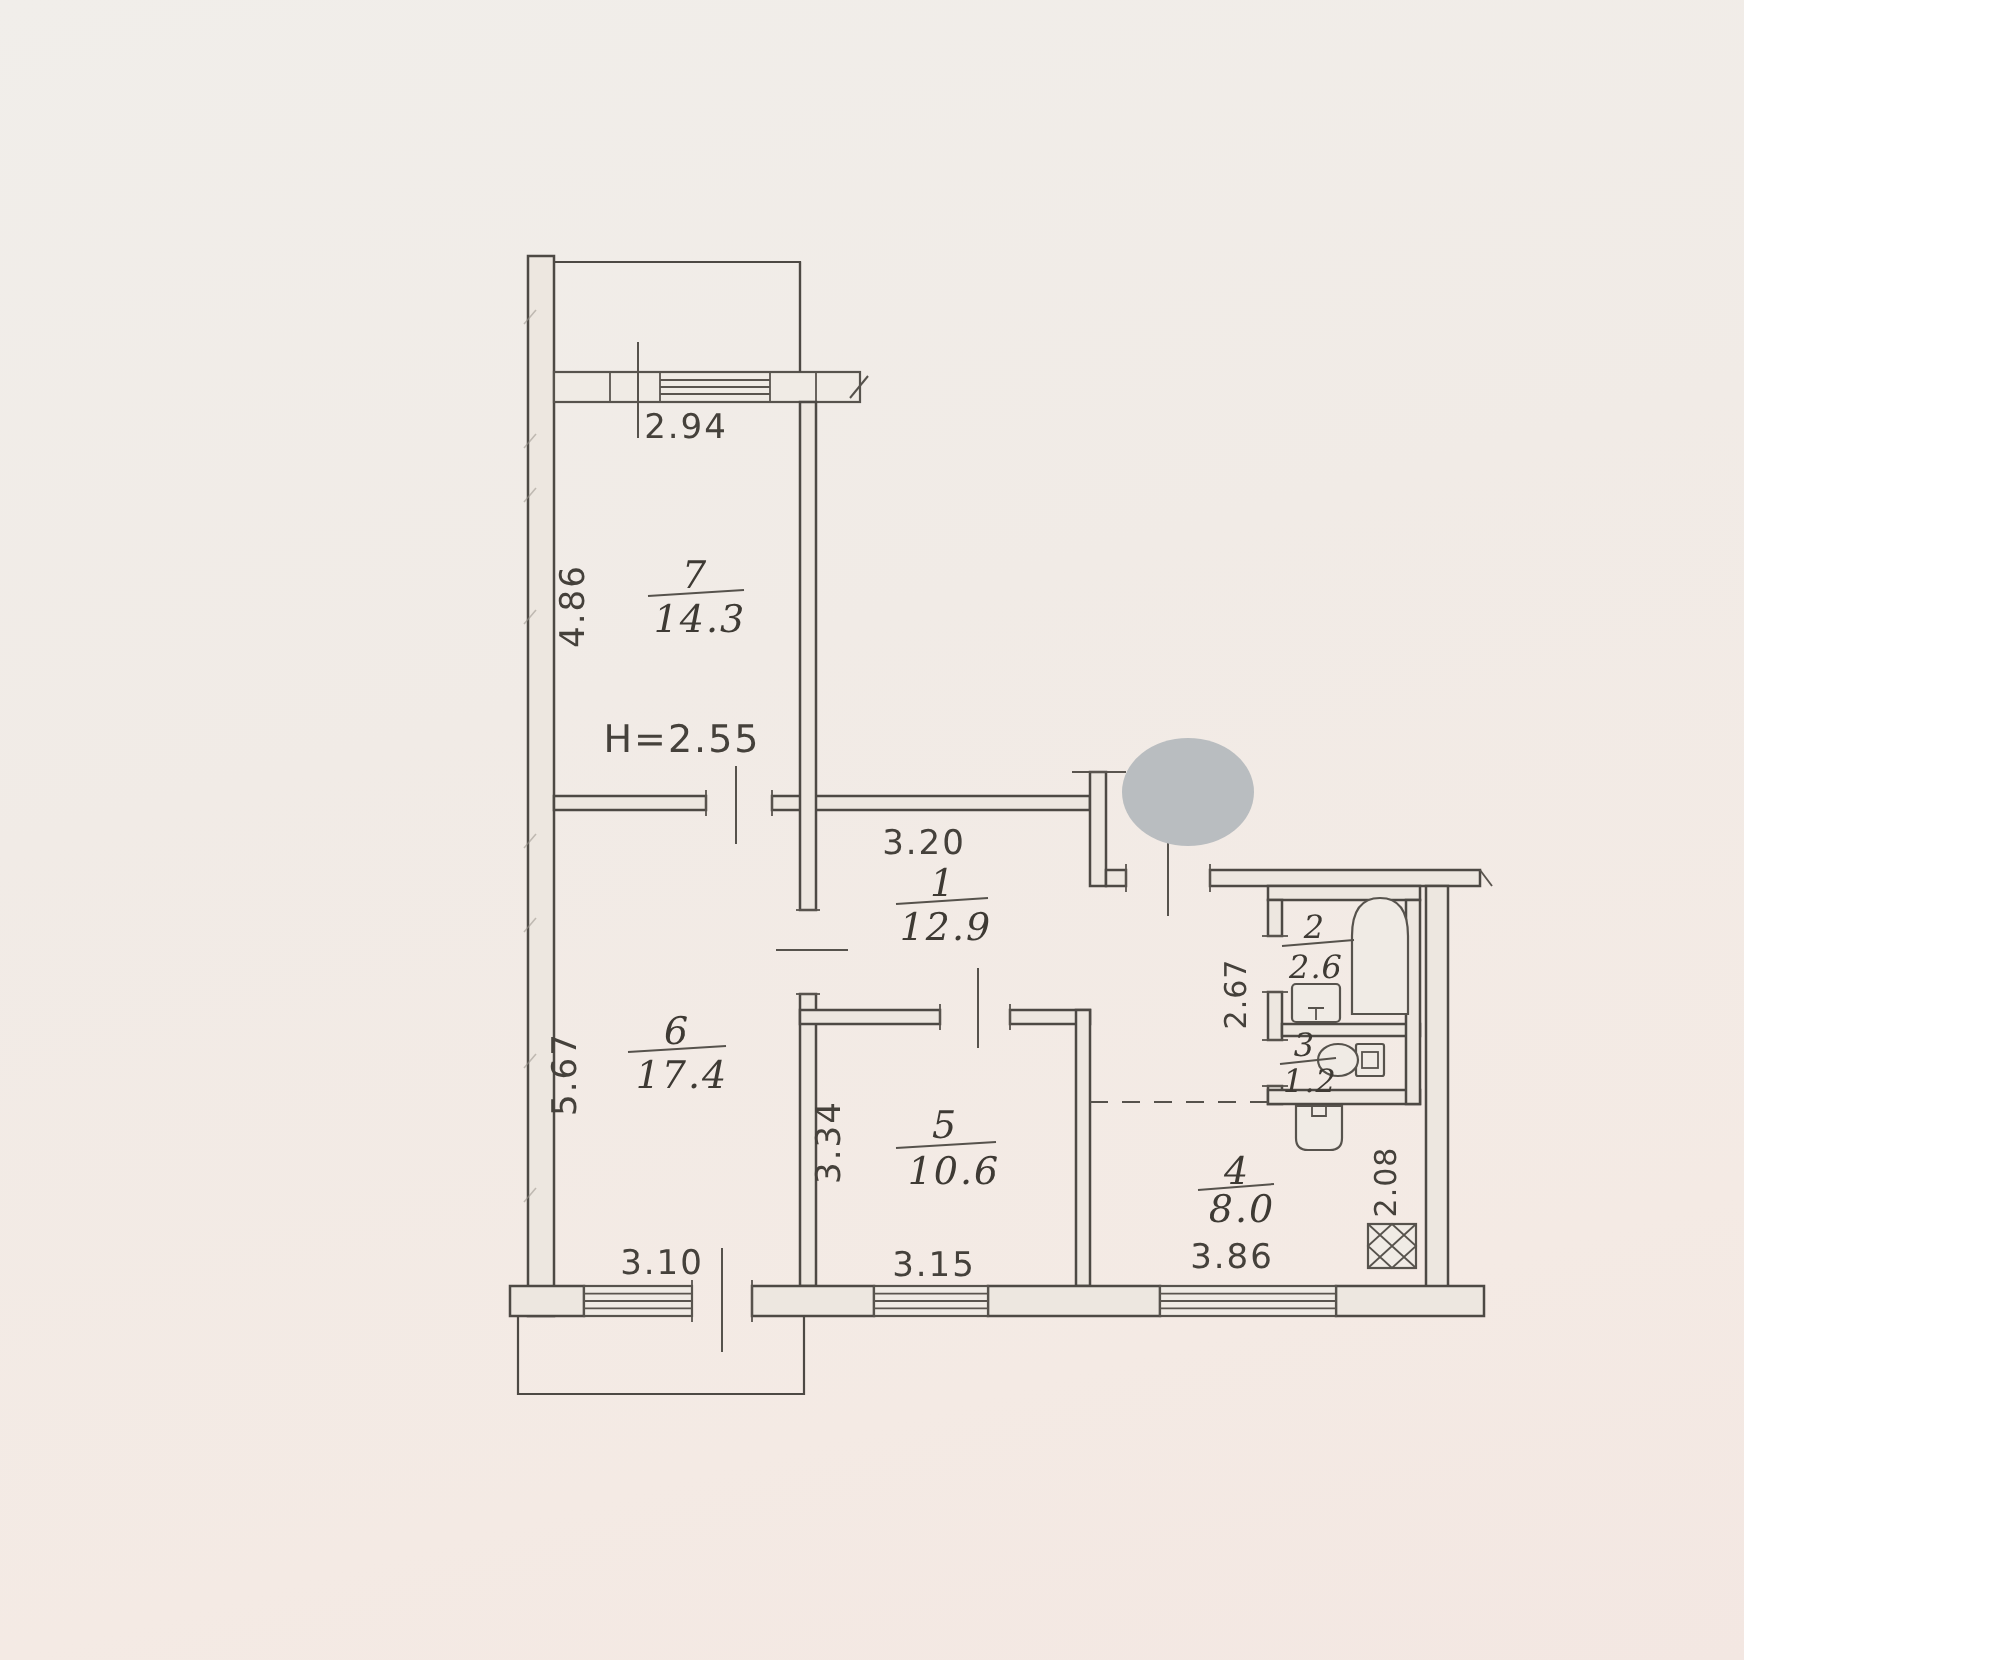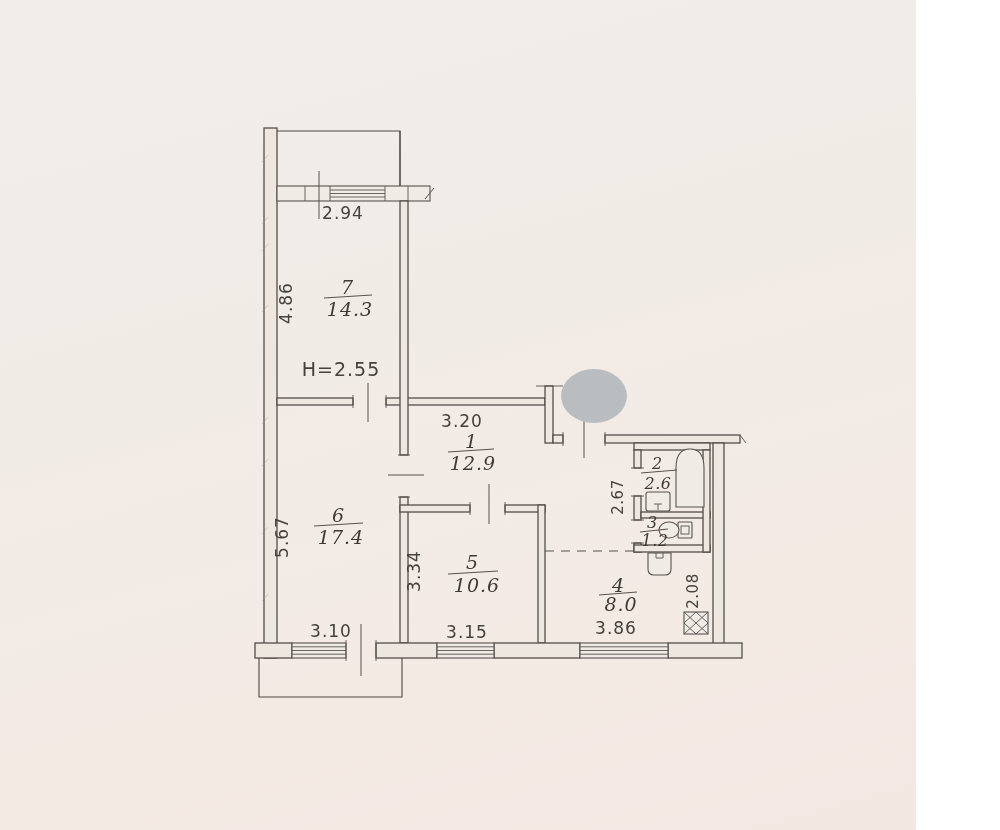--- a/index.html
+++ b/index.html
@@ -1,21 +1,22 @@
 <!DOCTYPE html>
 <html><head>
 <meta charset="utf-8">
 <style>
   html,body { margin:0; padding:0; }
   body { font-family: "DejaVu Sans", sans-serif; }
   .photo {
     position: relative;
-    width: 916px; height: 830px;
+    width: 832px; height: 830px;
     background: linear-gradient(165deg, #f1eeea 0%, #f1ebe6 40%, #f4eae4 78%, #f3e7e2 100%);
     overflow: hidden;
+    padding-left: 40px;
   }
   svg { position:absolute; left:0; top:0; }
 
   .wall   { fill:#ede7e0; stroke:#4d4944; stroke-width:1.25; }
   .thin   { fill:none; stroke:#4d4944; stroke-width:1.1; }
   .thin2  { fill:none; stroke:#5a554f; stroke-width:0.9; }
   .axis   { fill:none; stroke:#56524c; stroke-width:1; }
   .dash   { fill:none; stroke:#56524c; stroke-width:1.1; stroke-dasharray:9 7; }
   .fix    { fill:#f0ebe5; stroke:#57534d; stroke-width:1.1; }
   .hatch  { fill:none; stroke:#57534d; stroke-width:0.9; }

